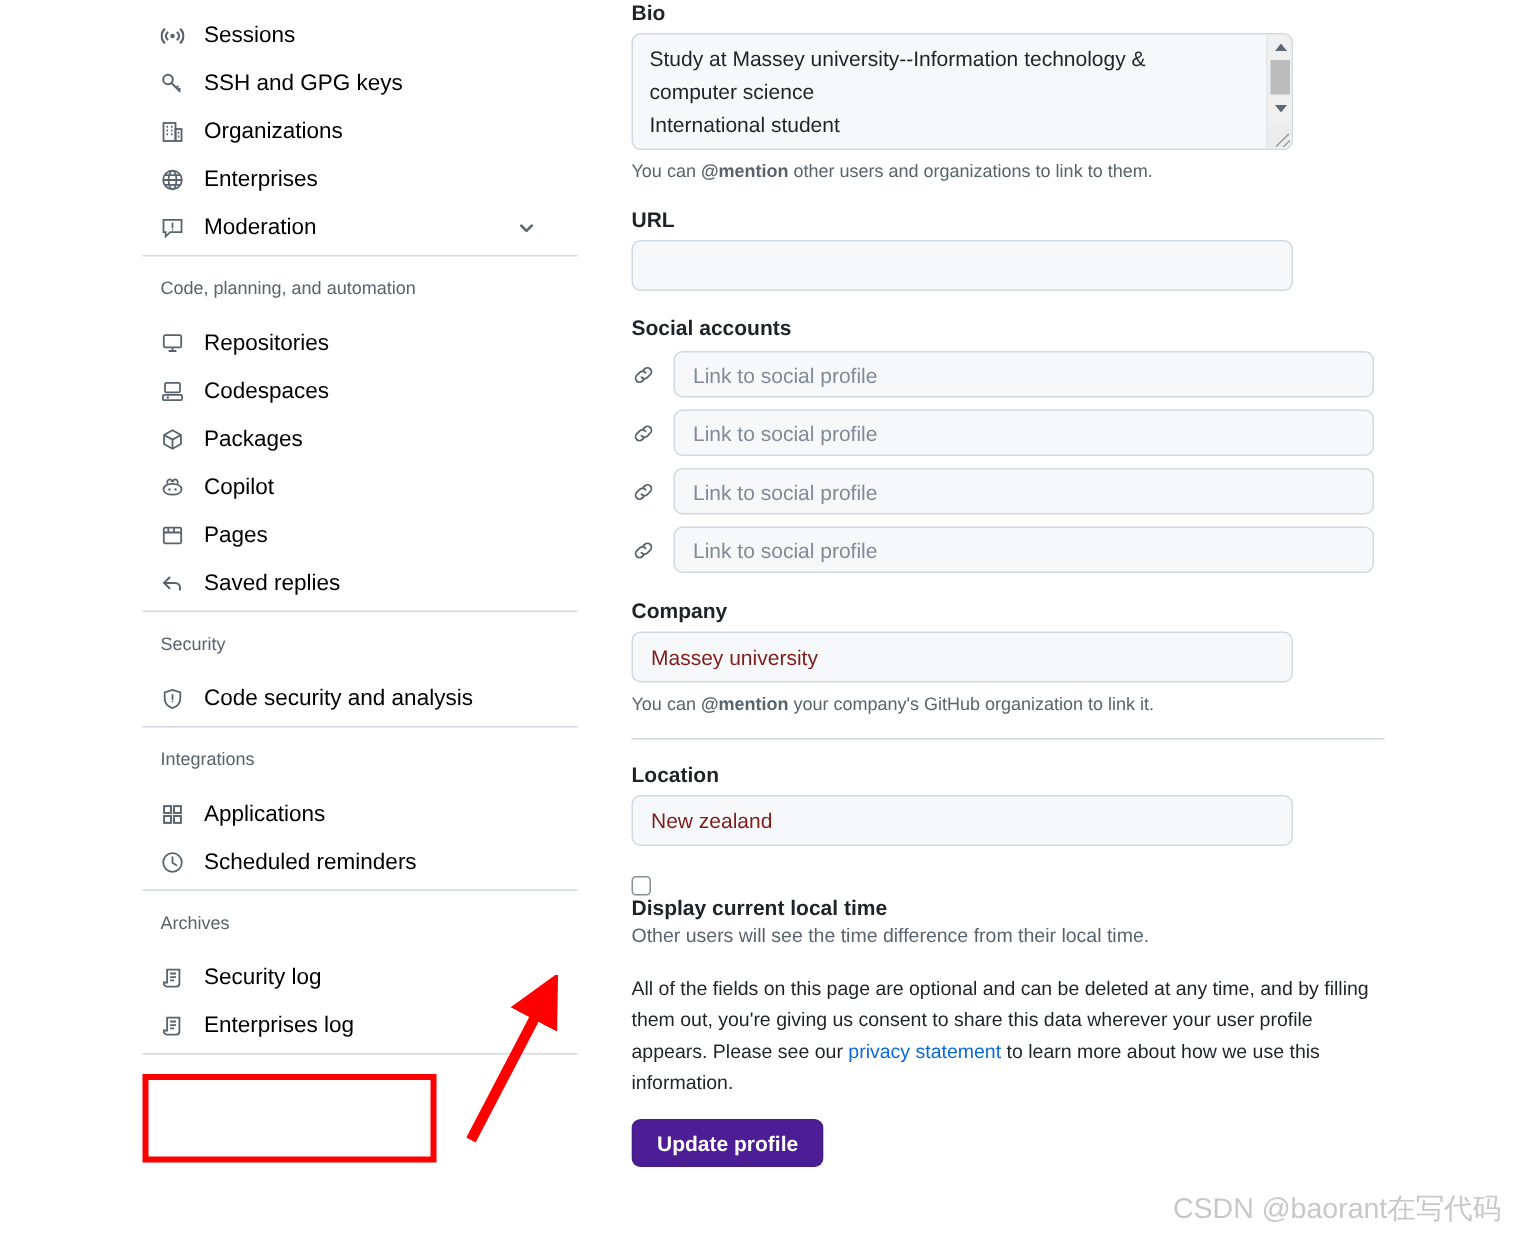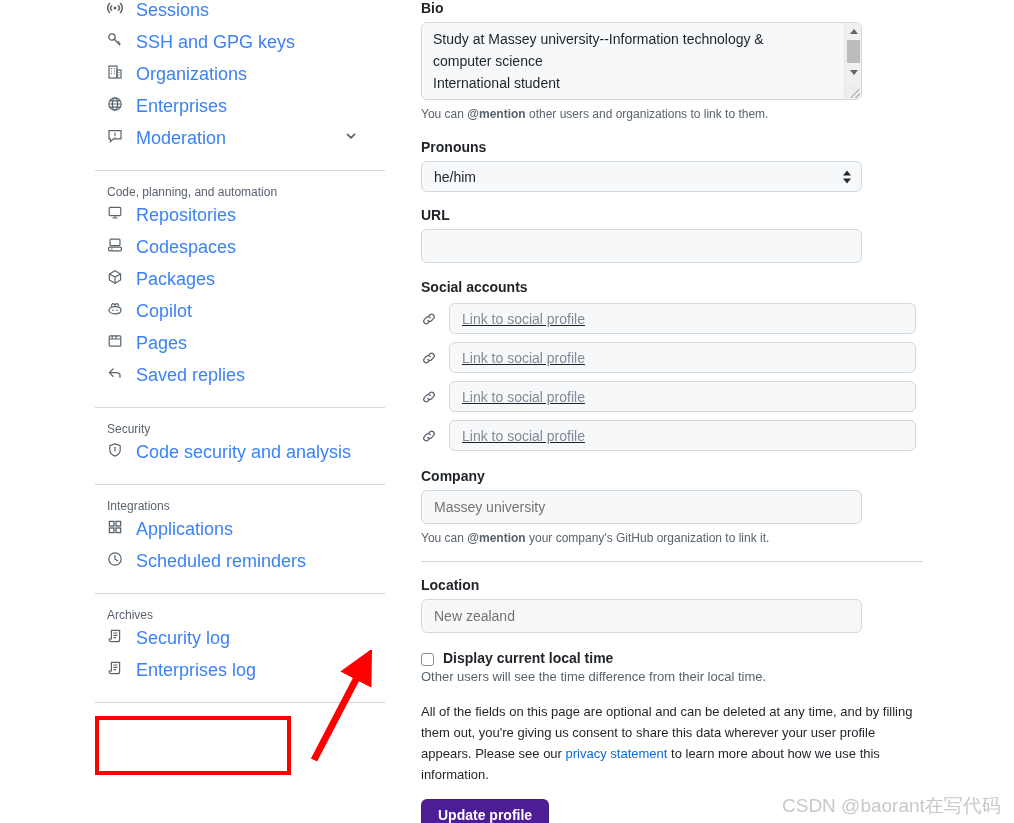--- a/index.html
+++ b/index.html
@@ -18,25 +18,25 @@
 
   
   #sidebar {
     position: absolute;
     left: 95px;
     top: 0;
     width: 290px;
   }
   .nav-item {
     display: flex;
-    align-items: flex-start;
+    align-items: flex-end;
     height: 32px;
     padding-left: 12px;
-    font-size: 18px;
-    color: #3b82f6;
+    font-size: 15px;
+    color: #000000;
     box-sizing: border-box;
   }
   .nav-item .ico {
     width: 16px;
     height: 16px;
     margin-right: 13px;
     flex: 0 0 16px;
     display: flex;
     align-items: center;
     justify-content: center;
@@ -83,21 +83,21 @@
     display: block;
     box-sizing: border-box;
     width: 441px;
     height: 31px;
     background: #f6f8fa;
     border: 1px solid #d1d9e0;
     border-radius: 6px;
     padding: 16px 12px;
     font-size: 14px;
     font-family: "Liberation Sans", sans-serif;
-    color: #737373;
+    color: #7f1d1d;
     outline: none;
   }
   .txt-input::placeholder { color: #818b98; }
 
   .help-text {
     font-size: 12px;
     color: #59636e;
     margin-top: 5px;
     line-height: 18px;
   }
@@ -218,35 +218,35 @@
     width: 467px;
     height: 31px;
     background: #f6f8fa;
     border: 1px solid #d1d9e0;
     border-radius: 6px;
     padding: 0 12px;
     font-size: 14px;
     font-family: "Liberation Sans", sans-serif;
     color: #1f2328;
     outline: none;
-    text-decoration: underline;
   }
   .social-input::placeholder { color: #818b98; }
 
   .hr-main {
     height: 1px;
     background: #d1d9e0;
     width: 502px;
     margin: 14px 0 0 0;
   }
 
   
   .check-row {
     display: flex;
     align-items: flex-start;
+    flex-direction: column;
   }
   .checkbox {
     width: 13px; height: 13px;
     border: 1px solid #868e96;
     border-radius: 3px;
     background: #fff;
     box-sizing: border-box;
     margin-top: 3px;
     margin-right: 9px;
     flex: 0 0 13px;
@@ -527,30 +527,20 @@
           <i class="l1"></i>
           <i class="l2"></i>
         </div>
     </div>
     <div class="help-text">
       <span>You can </span><b>@mention</b><span> other users and organizations to link to them.</span>
     </div>
   </div>
 
   
-  <div style="margin-top:16px">
-    <span class="field-label">Pronouns</span>
-    <div class="select-wrap">
-      <div class="select-box">he/him</div>
-      <span class="select-caret">
-        <span class="caret-tri up"></span>
-          <span class="caret-tri down"></span>
-      </span>
-    </div>
-  </div>
 
   
   <div style="margin-top:15px">
     <span class="field-label">URL</span>
     <input class="txt-input" type="text" value="" style="">
   </div>
 
   
   <div style="margin-top:16px">
     <span class="field-label">Social accounts</span>

